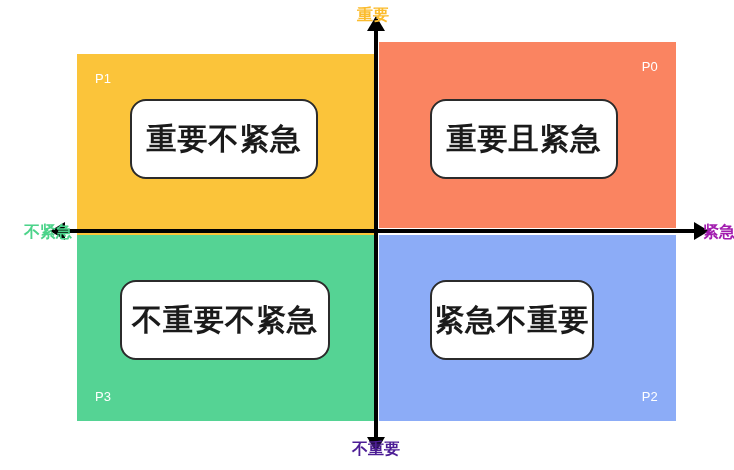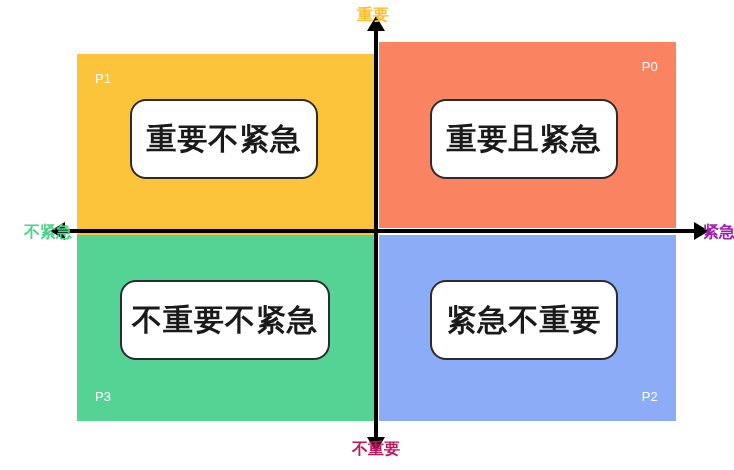--- a/index.html
+++ b/index.html
@@ -59,21 +59,21 @@
     font-size: 30px;
     font-weight: 700;
     color: #1a1a1a;
     letter-spacing: 1px;
     line-height: 1;
     white-space: nowrap;
   }
   .box-p1 { left: 130px; top: 99px;  width: 188px; height: 80px; }
   .box-p0 { left: 430px; top: 99px;  width: 188px; height: 80px; }
   .box-p3 { left: 120px; top: 280px; width: 210px; height: 80px; }
-  .box-p2 { left: 430px; top: 280px; width: 188px; height: 80px; }
+  .box-p2 { left: 430px; top: 280px; width: 164px; height: 80px; }
 
   
   .axis-line {
     position: absolute;
     background: #000000;
   }
   .axis-h {
     left: 64px;
     top: 229px;
     width: 632px;
@@ -157,21 +157,21 @@
   <div class="axis-line axis-h"></div>
   <div class="axis-line axis-v"></div>
 
   <div class="arrow arrow-up"></div>
   <div class="arrow arrow-down"></div>
   <div class="arrow arrow-left"></div>
   <div class="arrow arrow-right"></div>
 
   <span class="axis-label axis-label-top" style="color:#FBBC2E;">重要</span>
 
-  <span class="axis-label axis-label-bottom" style="color:#be185d;">不重要</span>
+  <span class="axis-label axis-label-bottom" style="color:#4c1d95;">不重要</span>
 
   <span class="axis-label axis-label-left" style="color:#4CD38A;">不紧急</span>
 
   <span class="axis-label axis-label-right" style="color:#a21caf;">紧急</span>
 
   <div class="label-box box-p1">
     <span class="label-box-text">重要不紧急</span>
   </div>
 
   <div class="label-box box-p0">

